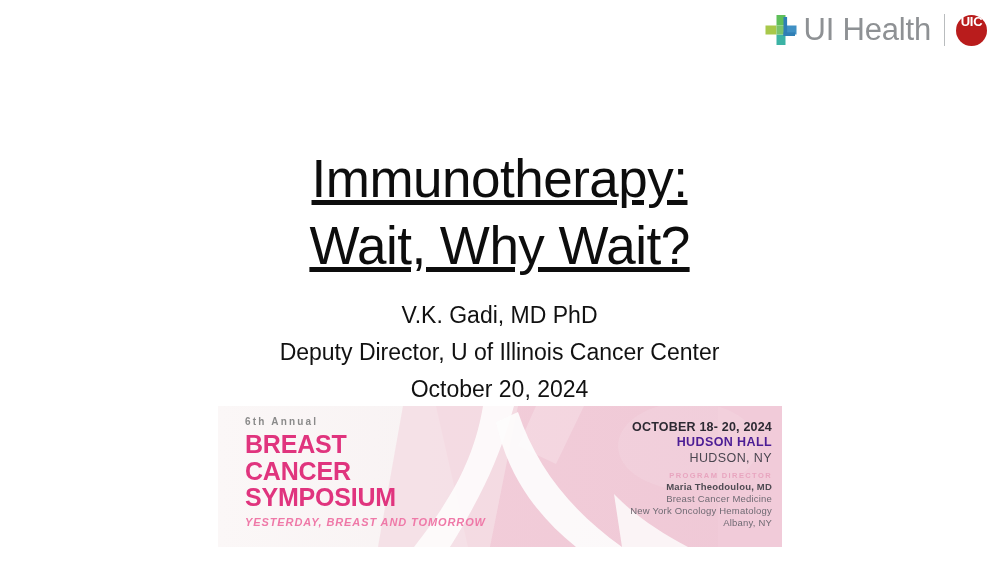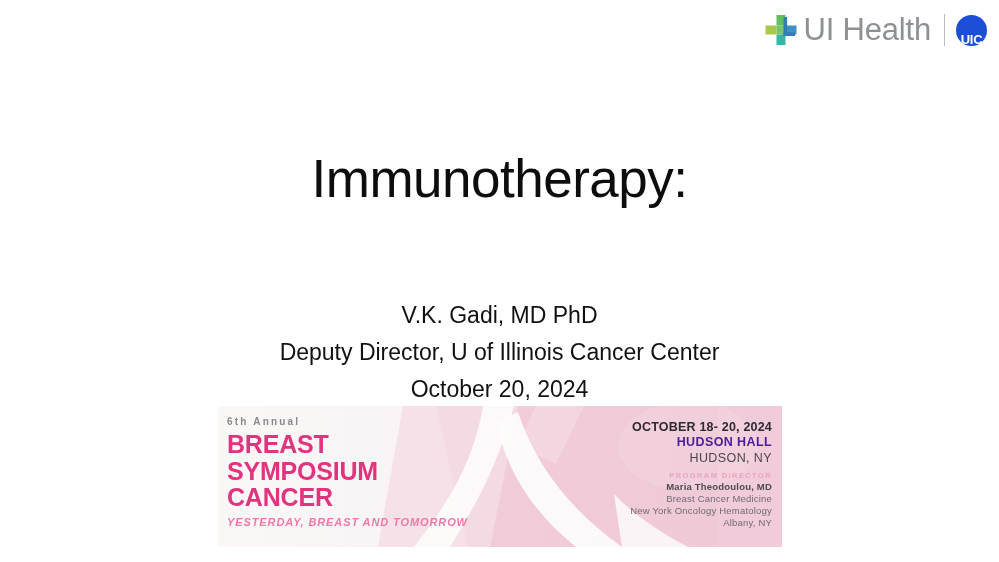--- a/index.html
+++ b/index.html
@@ -38,22 +38,22 @@
     white-space:nowrap;
   }
   .logo-divider{
     width:1px;
     height:32px;
     background:#b9bcbe;
     margin:0 11px 0 13px;
   }
   .uic-badge{
     width:31px;height:31px;border-radius:50%;
-    background:#1d4ed8;
-    display:flex;align-items:flex-end;justify-content:center;
+    background:#b91c1c;
+    display:flex;align-items:flex-start;justify-content:center;
     flex:0 0 31px;
   }
   .uic-badge span{
     color:#fff;font-size:13px;font-weight:700;letter-spacing:-0.3px;line-height:1;
   }
   .logo-sub{
     margin-top:6px;
     text-align:center;
     color:#1b6b86;
     font-size:12.5px;
@@ -67,21 +67,21 @@
   .title{
     position:absolute;
     top:145px; left:0; right:0;
     text-align:center;
     font-size:53px;
     font-weight:400;
     line-height:67px;
     letter-spacing:-0.5px;
     color:#0d0d0d;
   }
-  .title .line{ display:block; }
+  .title .line{ display:block;text-decoration:underline; }
 
   
   .subtitle{
     position:absolute;
     top:297px; left:0; right:0;
     text-align:center;
     font-size:23px;
     font-weight:400;
     line-height:37px;
     color:#111;
@@ -93,21 +93,21 @@
     position:absolute;
     left:218px; top:406px;
     width:564px; height:141px;
     overflow:hidden;
     background:#f6eff0;
   }
   .banner-bg{ position:absolute; inset:0; }
 
   .banner-left{
     position:absolute;
-    left:9px; top:9px;
+    left:27px; top:9px;
     width:260px;
     z-index:5;
   }
   .b-annual{
     font-size:10px;
     font-weight:700;
     letter-spacing:2.2px;
     color:#8a8a8a;
     line-height:13px;
     margin-bottom:3px;
@@ -210,20 +210,21 @@
 
     <span class="uic-badge">
       <span>UIC</span>
     </span>
   </div>
 
 </div>
 
 <div class="title">
   <span class="line">Immunotherapy:</span>
+  <span class="line">Wait, Why Wait?</span>
 </div>
 
 <div class="subtitle">
   <span class="line">V.K. Gadi, MD PhD</span>
   <span class="line">Deputy Director, U of Illinois Cancer Center</span>
   <span class="line">October 20, 2024</span>
 </div>
 
 <div class="banner">
 
@@ -260,22 +261,22 @@
 
     <path d="M318,0 L366,0 L338,58 L300,40 Z" fill="#ffffff" opacity="0.22"></path>
 
     <ellipse cx="470" cy="40" rx="70" ry="44" fill="#ffffff" opacity="0.10"></ellipse>
   </svg>
 
   <div class="banner-left">
     <div class="b-annual">6th Annual</div>
     <div class="b-main">
       <span class="l">BREAST</span>
+      <span class="l">CANCER</span>
       <span class="l">SYMPOSIUM</span>
-      <span class="l">CANCER</span>
     </div>
     <div class="b-tag">YESTERDAY, BREAST AND TOMORROW</div>
   </div>
 
   <div class="banner-right">
     <div class="b-date">OCTOBER 18- 20, 2024</div>
     <div class="b-hall">HUDSON HALL</div>
     <div class="b-city">HUDSON, NY</div>
 
     <div class="b-pd-block">

